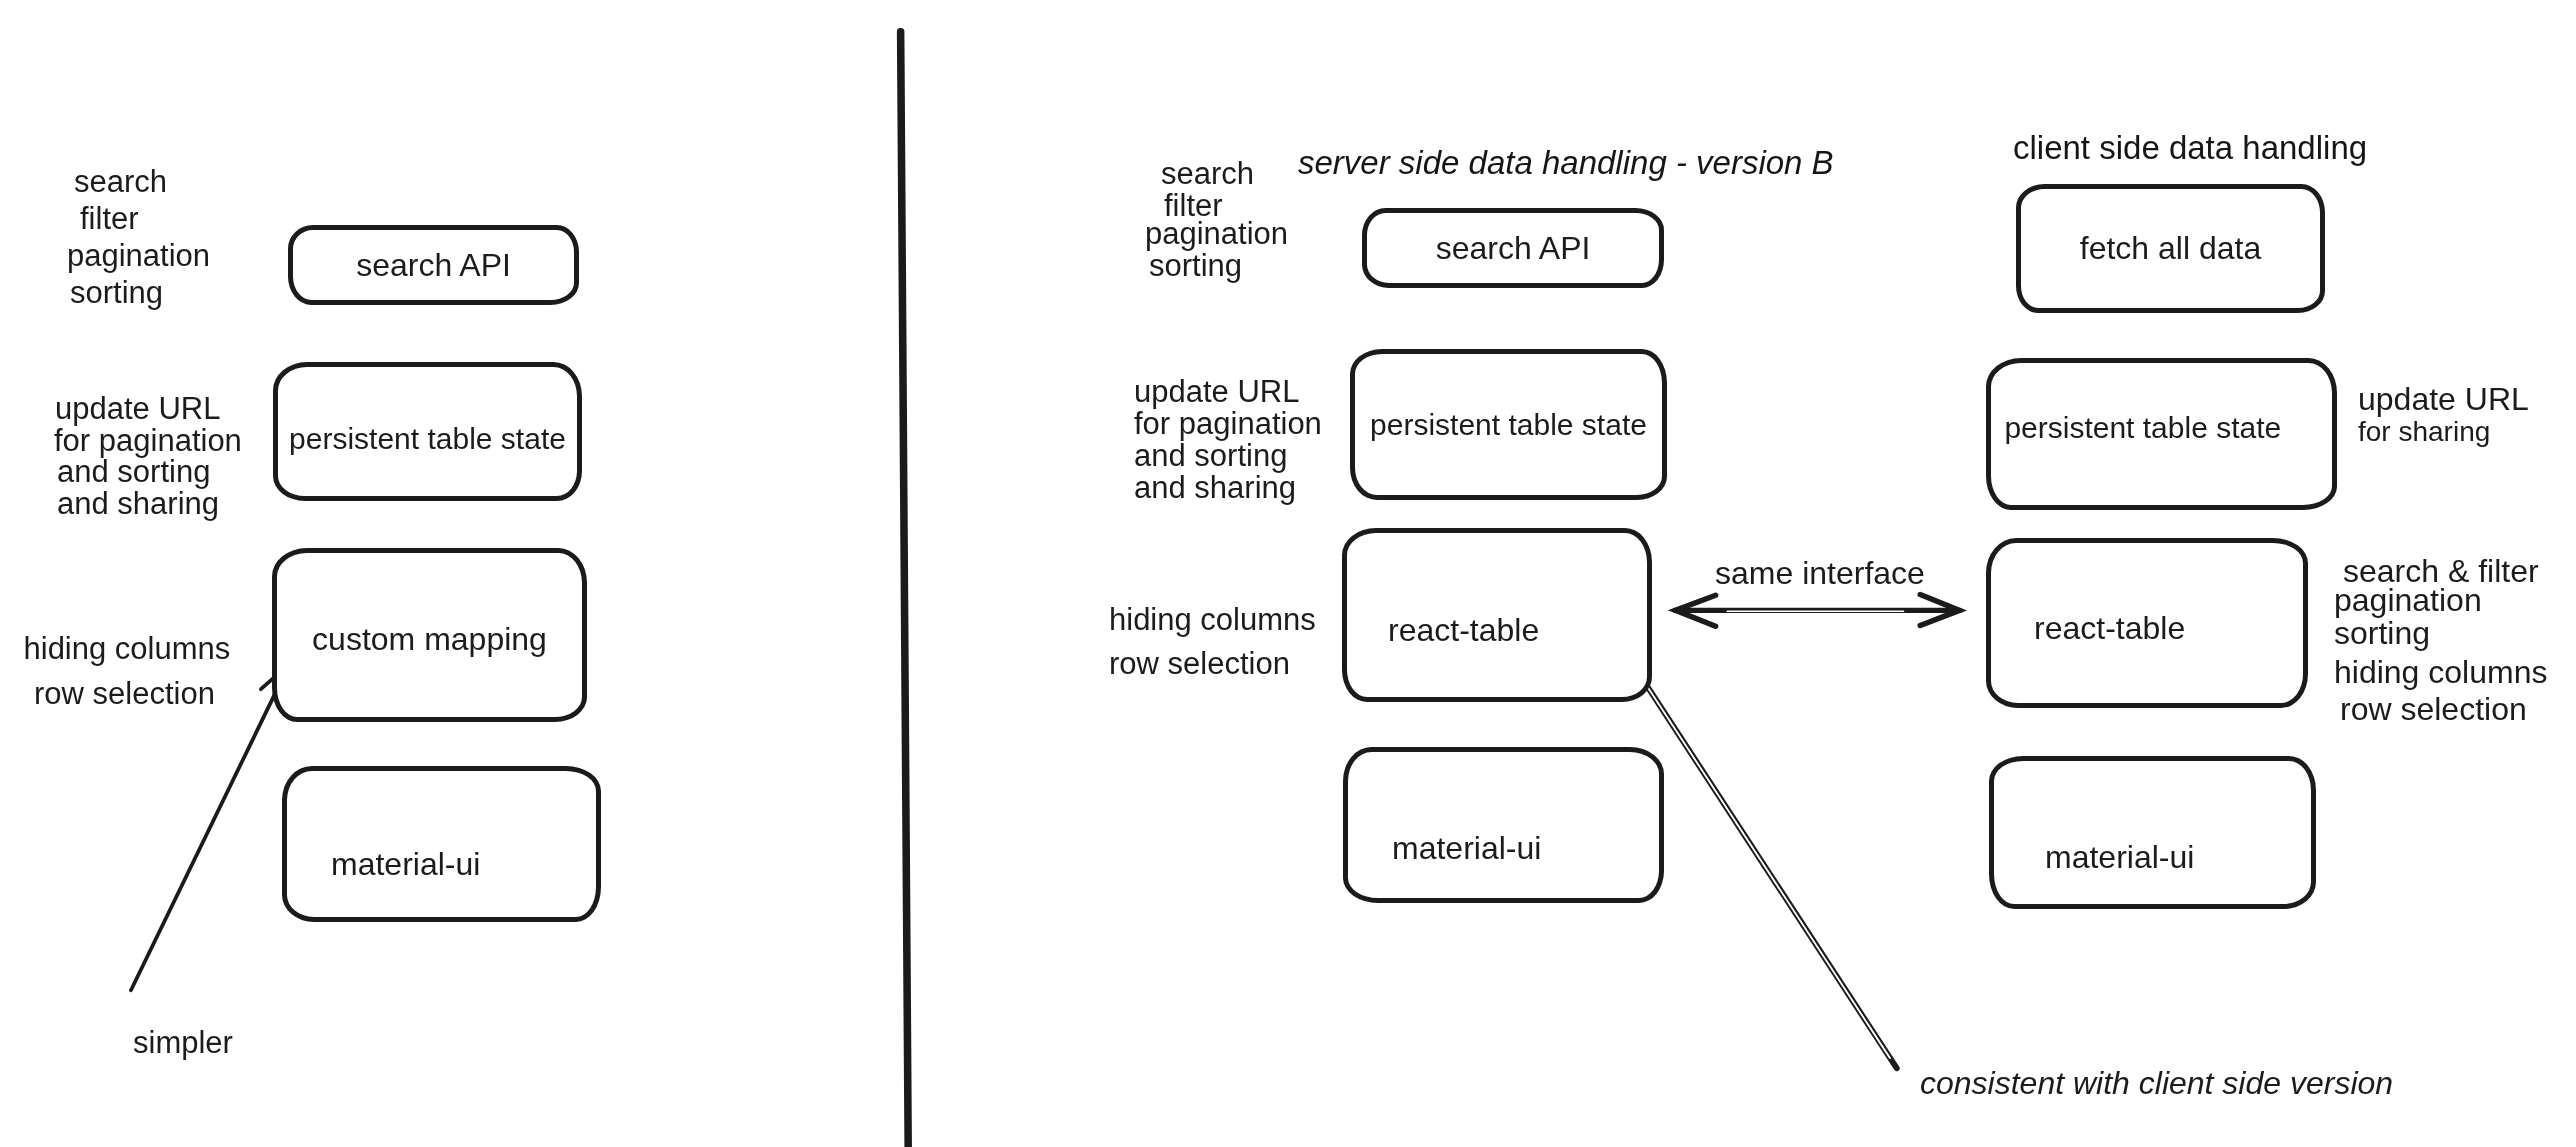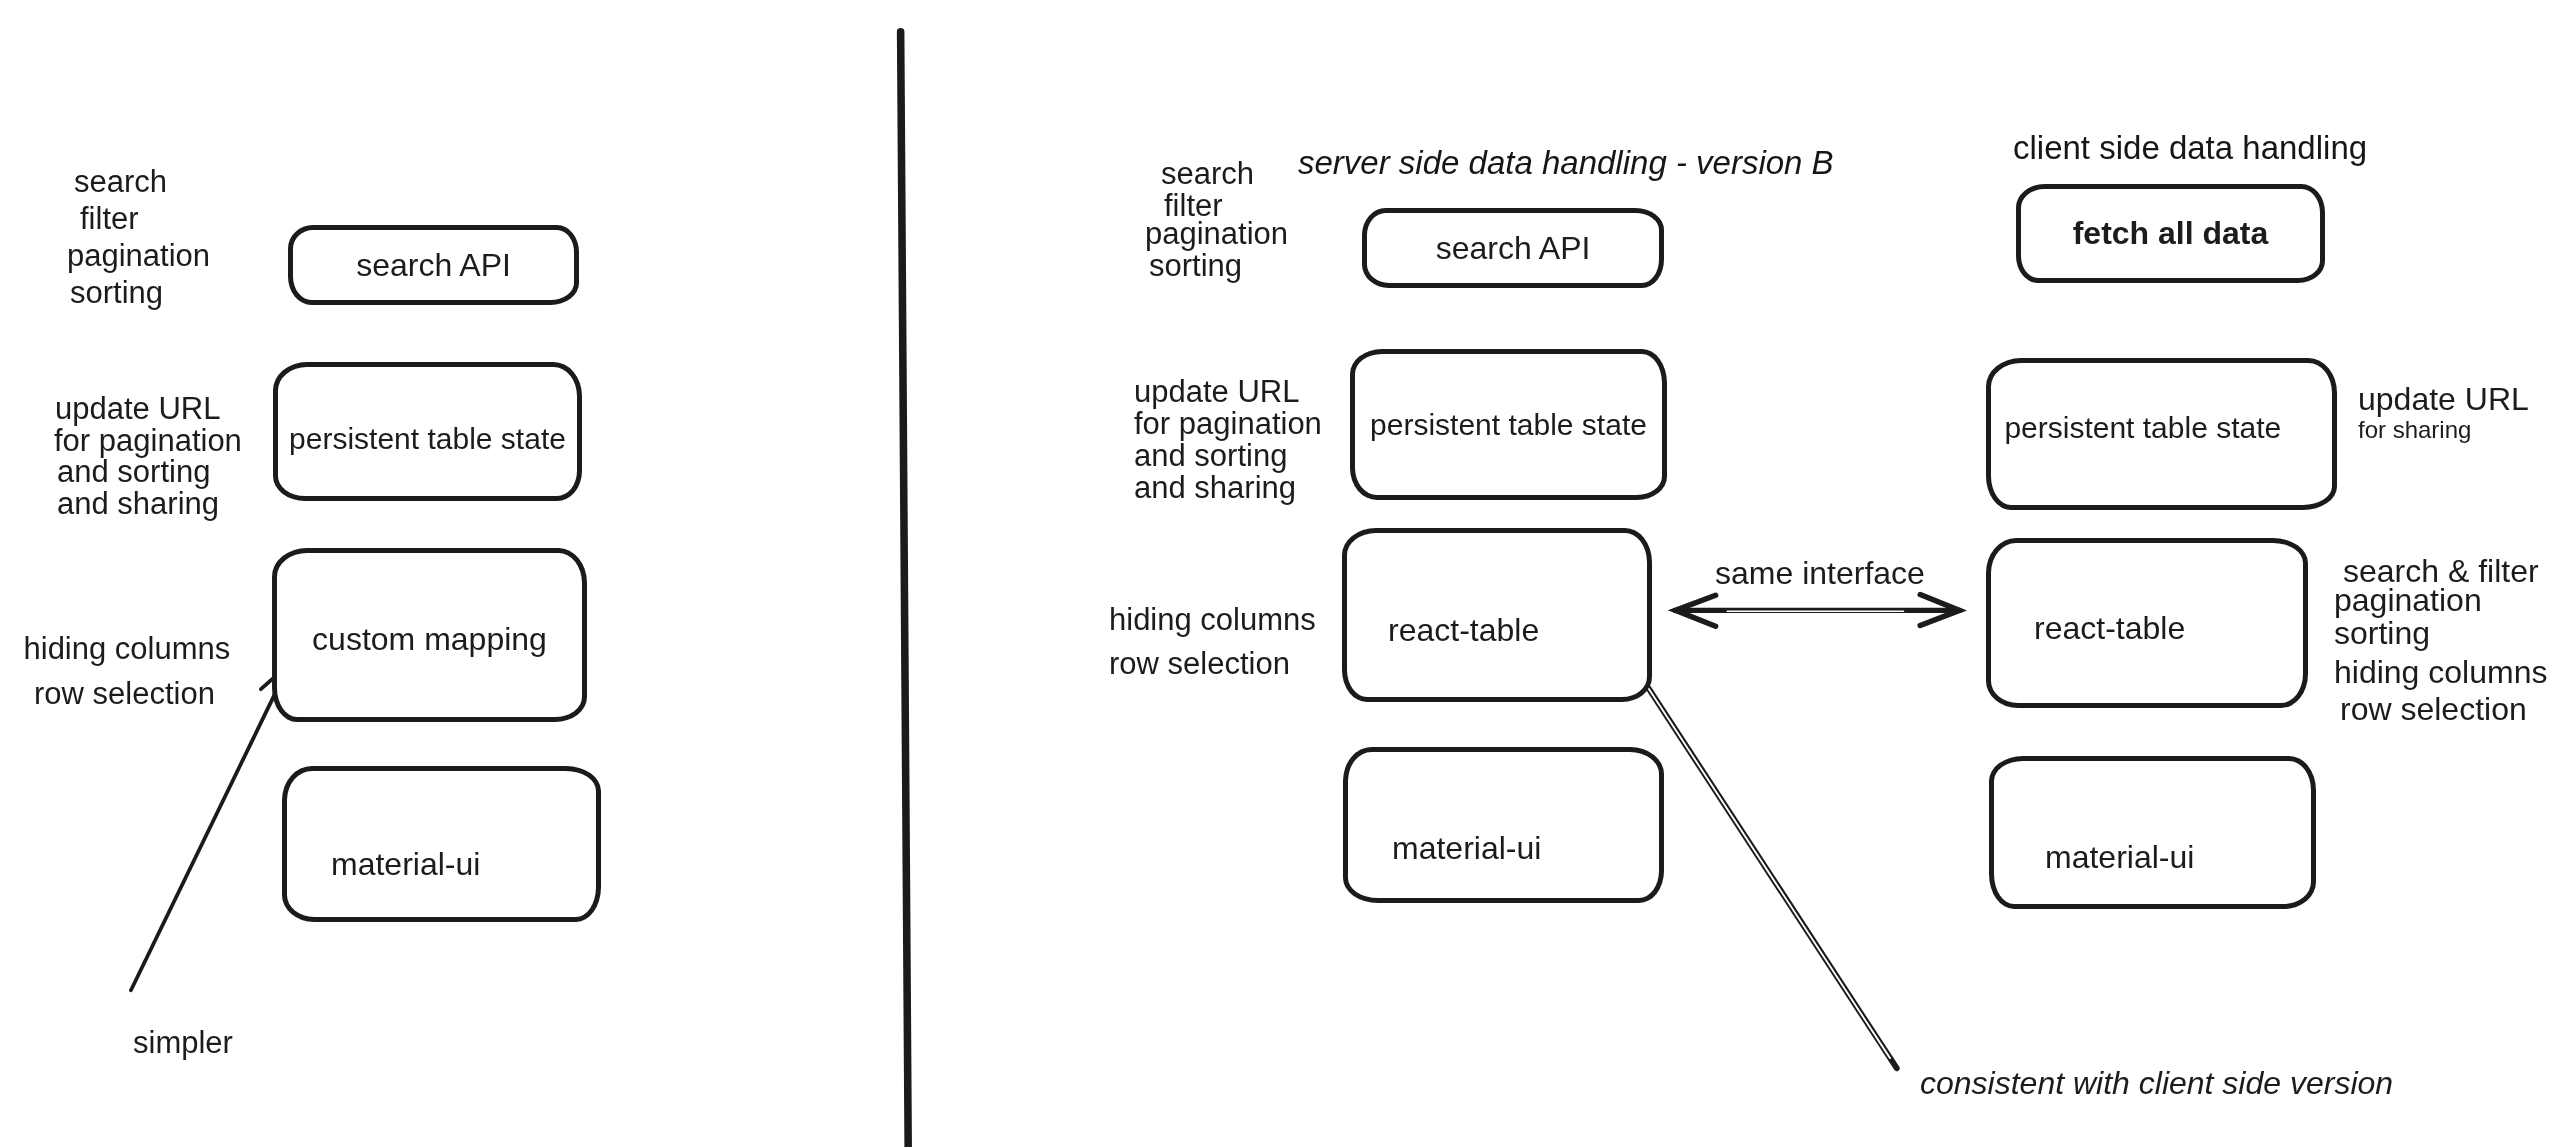--- a/index.html
+++ b/index.html
@@ -130,30 +130,30 @@
   <div class="box text-left" style="left:1343px; top:747px; width:321px; height:156px; border-radius:28.5px 34px 25px 35px / 34px 27px 32px 25px; padding-left:44px; padding-top:47px;">
     <span>material-ui</span>
   </div>
 
   <div class="note" style="left:1715px; top:555px;text-align:center;">same interface</div>
 
   <div class="note" style="left:1920px; top:1065px;font-style:italic;">consistent with client side version</div>
 
   <div class="title" style="left:2013px; top:129px;">client side data handling</div>
 
-  <div class="box" style="left:2016px; top:184px; width:309px; height:99px; border-radius:28.5px 23.5px 27px 22px / 23.5px 28.5px 22px 27px;font-weight:bold;">
+  <div class="box" style="left:2016px; top:184px; width:309px; height:129px; border-radius:28.5px 23.5px 27px 22px / 23.5px 28.5px 22px 27px;">
     <span>fetch all data</span>
   </div>
 
   <div class="box text-left" style="left:1986px; top:358px; width:351px; height:152px; font-size:30px; border-radius:35px 28.5px 34px 25px / 28.5px 35px 23.5px 34px; padding-left:13.4px; padding-bottom:11.7px;">
     <span>persistent table state</span>
   </div>
 
   <div class="lbl" style="left:2358px; top:381px; font-size:32px;">update URL</div>
-  <div class="lbl" style="left:2358px; top:416px; font-size:24px;">for sharing</div>
+  <div class="lbl" style="left:2358px; top:416px; font-size:28px;">for sharing</div>
 
   <div class="box text-left" style="left:1986px; top:538px; width:322px; height:170px; border-radius:30px 35px 27px 32px / 35px 25px 34px 27px; padding-left:43px; padding-top:10px;">
     <span>react-table</span>
   </div>
 
   <div class="lbl" style="left:2343px; top:553px; font-size:32px;">search &amp; filter</div>
   <div class="lbl" style="left:2334px; top:582px; font-size:32px;">pagination</div>
   <div class="lbl" style="left:2334px; top:615px; font-size:32px;">sorting</div>
   <div class="lbl" style="left:2334px; top:654px; font-size:32px;">hiding columns</div>
   <div class="lbl" style="left:2340px; top:691px; font-size:32px;">row selection</div>

